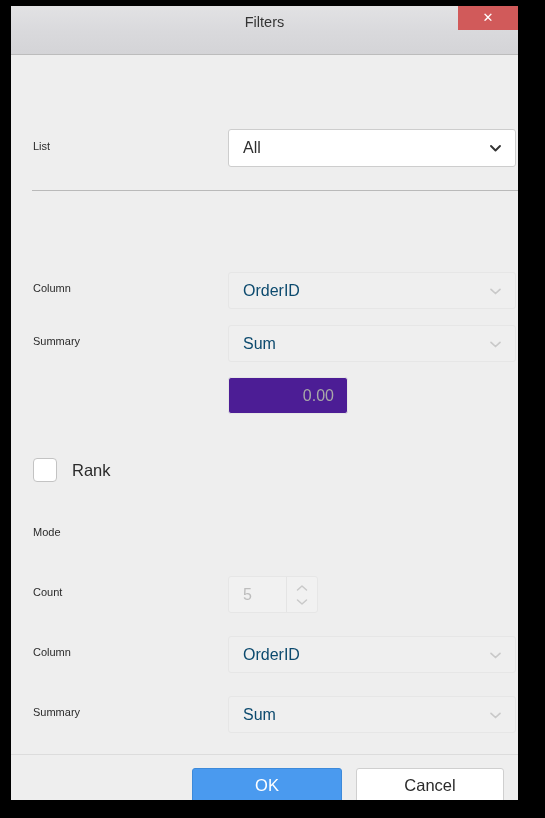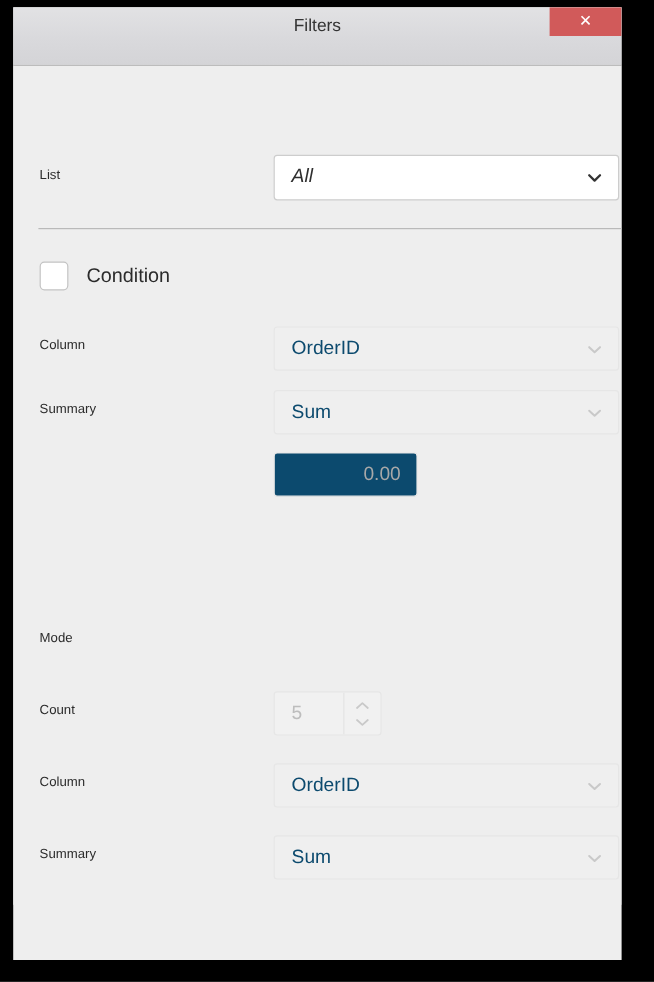--- a/index.html
+++ b/index.html
@@ -132,21 +132,21 @@
   .checkrow .check-label {
     margin-left: 15px;
     font-size: 16.5px;
     color: #2b2b2b;
   }
 
   
   .numfield {
     position: absolute;
     box-sizing: border-box;
-    background: #0c4a6e;
+    background: #4c1d95;
     border: 1px solid #e6e6e6;
     border-radius: 3px;
     color: #a8a8a8;
     font-size: 16px;
     display: flex;
     align-items: center;
     justify-content: flex-end;
     padding-right: 13px;
     font-family: "Liberation Sans", sans-serif;
   }
@@ -220,35 +220,31 @@
 <div class="window">
 
   <div class="titlebar">
     <div class="titlebar-title">Filters</div>
     <button class="close-button">✕</button>
   </div>
 
   <div class="dialog-body">
 
     <div class="label" style="top:85px;">List</div>
-    <div class="select enabled" style="left:217px; top:74px; width:288px; height:38px;font-style:italic;">
+    <div class="select enabled" style="left:217px; top:74px; width:288px; height:38px;">
       <span>All</span>
       <span class="chev">
         <svg viewBox="0 0 13 13">
             <path d="M2 4.5 L6.5 9 L11 4.5" fill="none" stroke="#333333" stroke-width="1.9" stroke-linecap="round" stroke-linejoin="round"></path>
           </svg>
       </span>
     </div>
 
     <div class="divider" style="top:135px;"></div>
 
-    <div class="checkrow" style="top:163px;">
-      <span class="checkbox"></span>
-      <span class="check-label">Condition</span>
-    </div>
 
     <div class="label" style="top:227px;">Column</div>
     <div class="select disabled" style="left:217px; top:217px; width:288px; height:37px;">
       <span>OrderID</span>
       <span class="chev">
         <svg viewBox="0 0 13 13">
             <path d="M2 4.8 L6.5 9 L11 4.8" fill="none" stroke="#c9c9c9" stroke-width="1.7" stroke-linecap="round" stroke-linejoin="round"></path>
           </svg>
       </span>
     </div>
@@ -260,20 +256,24 @@
         <svg viewBox="0 0 13 13">
             <path d="M2 4.8 L6.5 9 L11 4.8" fill="none" stroke="#c9c9c9" stroke-width="1.7" stroke-linecap="round" stroke-linejoin="round"></path>
           </svg>
       </span>
     </div>
 
     <div class="numfield" style="left:217px; top:322px; width:120px; height:37px;">
       <span>0.00</span>
     </div>
 
+    <div class="checkrow" style="top:403px;">
+      <span class="checkbox"></span>
+      <span class="check-label">Rank</span>
+    </div>
 
     <div class="label" style="top:471px;">Mode</div>
 
     <div class="label" style="top:531px;">Count</div>
     <div class="spinner" style="left:217px; top:521px; width:90px; height:37px;">
       <span class="spin-value">5</span>
       <span class="spin-arrows">
         <svg viewBox="0 0 12 8">
             <path d="M1.5 6 L6 2 L10.5 6" fill="none" stroke="#c9c9c9" stroke-width="1.5" stroke-linecap="round" stroke-linejoin="round"></path>
           </svg>
@@ -298,14 +298,18 @@
       <span>Sum</span>
       <span class="chev">
         <svg viewBox="0 0 13 13">
             <path d="M2 4.8 L6.5 9 L11 4.8" fill="none" stroke="#c9c9c9" stroke-width="1.7" stroke-linecap="round" stroke-linejoin="round"></path>
           </svg>
       </span>
     </div>
 
   </div>
 
+  <div class="footer">
+    <button class="btn btn-ok">OK</button>
+    <button class="btn btn-cancel">Cancel</button>
+  </div>
 
 </div>
 
 </body></html>

